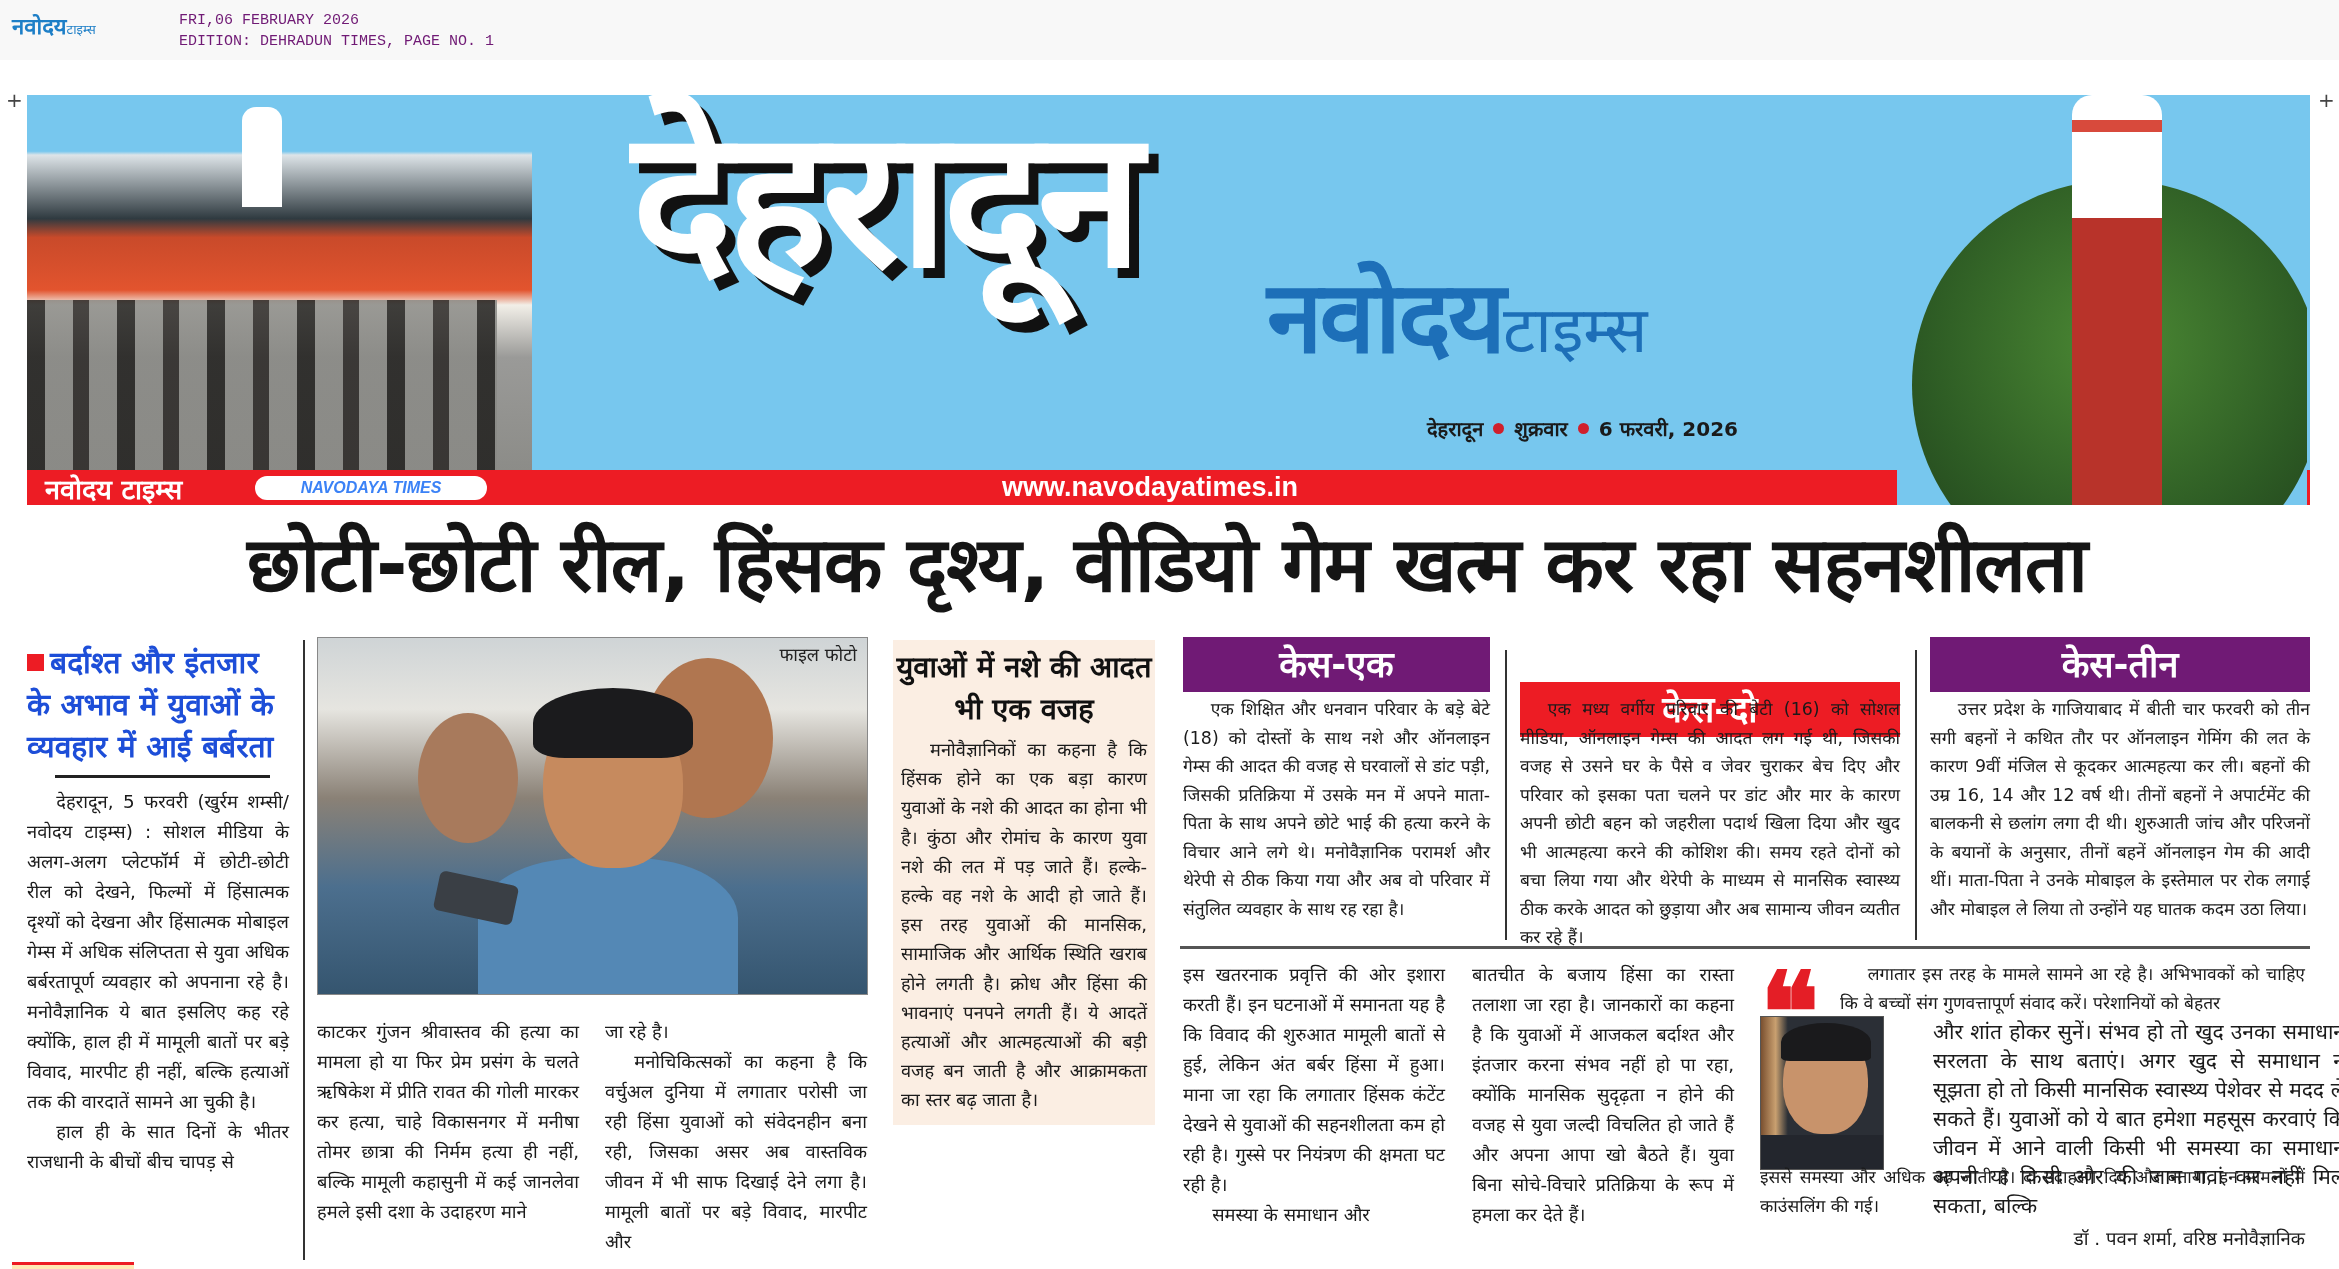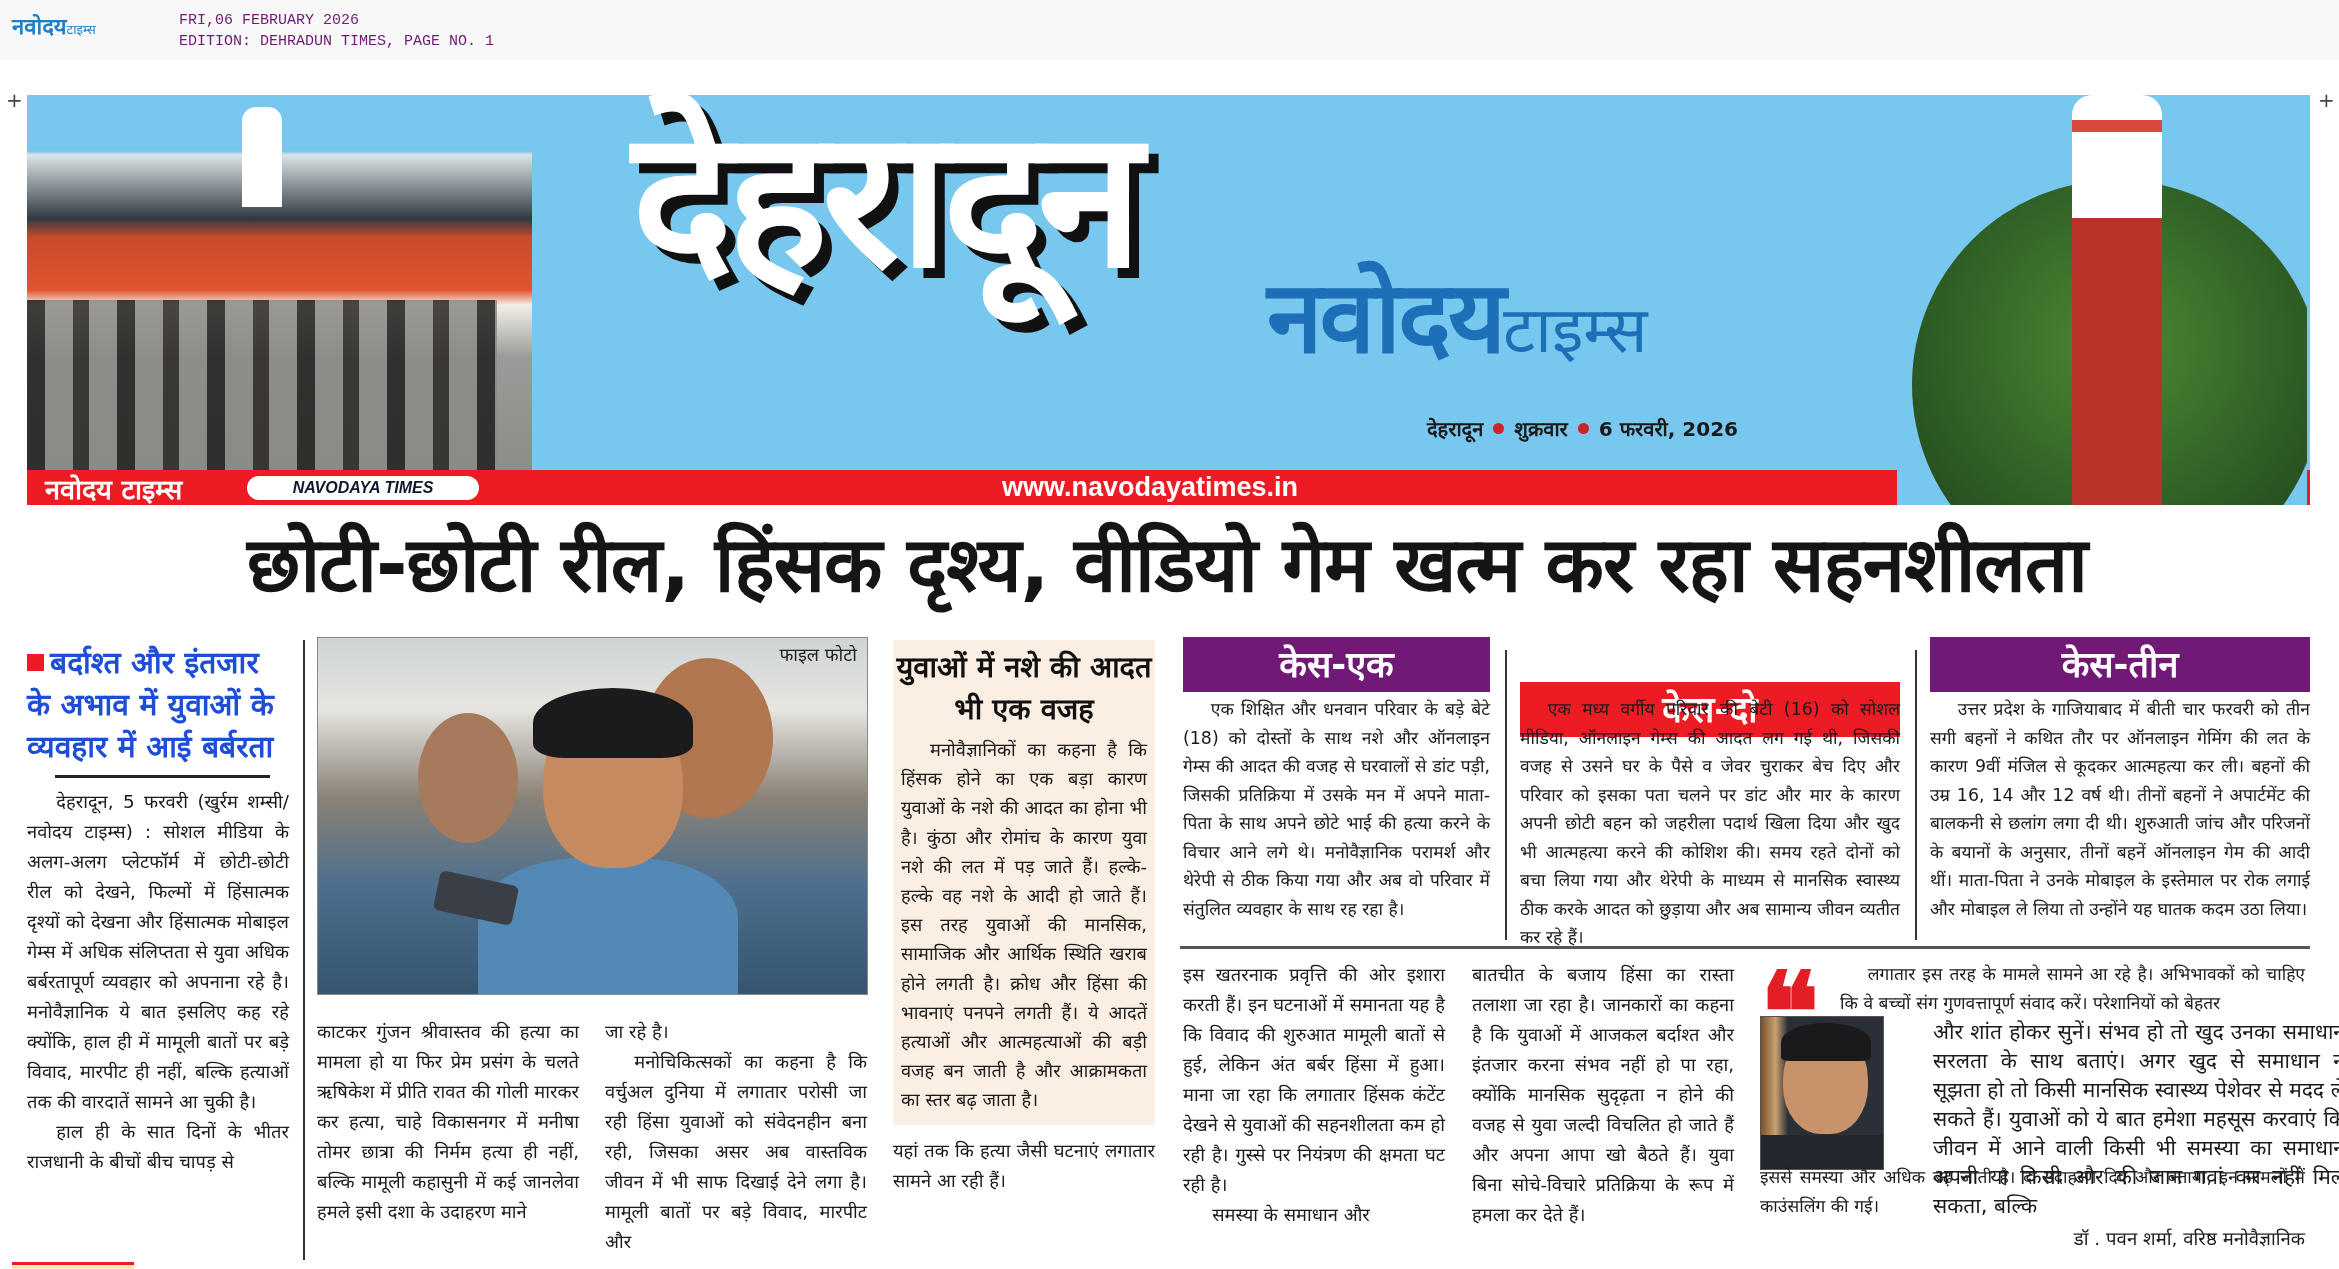--- a/index.html
+++ b/index.html
@@ -27,22 +27,22 @@
 
   .mast-title { position: absolute; left: 605px; top: 10px; font-family: "DejaVu Sans", sans-serif; font-weight: bold;
     font-size: 190px; line-height: 1; color: #ffffff; text-shadow: 10px 10px 0 #111111; letter-spacing: -6px; }
   .mast-brand { position: absolute; left: 1240px; top: 150px; font-weight: bold; font-size: 100px; color: #1d6fb8; letter-spacing: -3px; }
   .mast-brand span { font-weight: normal; font-size: 64px; letter-spacing: 0; }
   .mast-date { position: absolute; left: 1400px; top: 320px; font-weight: bold; font-size: 20px; color: #1a1a1a; display: flex; align-items: center; gap: 10px; }
   .mast-date .dot { width: 11px; height: 11px; border-radius: 50%; background: #d0202c; display: inline-block; }
 
   .redstrip { position: absolute; left: 0; top: 375px; width: 1870px; height: 35px; background: #ed1c24; padding-left: 37px; }
   .redstrip .brand-hi { position: absolute; left: 18px; top: 0px; font-weight: bold; font-size: 27px; color: #fff; }
-  .redstrip .pill { position: absolute; left: 220px; top: 6px; width: 232px; height: 24px; background: #fff; border-radius: 12px;
-    font-family: "Liberation Sans", sans-serif; font-style: italic; font-weight: bold; font-size: 16px; line-height: 24px; text-align: center; color: #0f172a; }
+  .redstrip .pill { position: absolute; left: 228px; top: 6px; width: 232px; height: 24px; background: #fff; border-radius: 12px;
+    font-family: "Liberation Sans", sans-serif; font-style: italic; font-weight: bold; font-size: 16px; line-height: 24px; text-align: center; color: #3b82f6; }
   .redstrip .url { position: absolute; left: 975px; top: 2px; font-family: "Liberation Sans", sans-serif; font-weight: bold; font-size: 27px; color: #fff; }
   .redstrip2 { position: absolute; left: 2280px; top: 375px; width: 3px; height: 35px; background: #ed1c24; }
 
   .headline { position: absolute; left: 22px; top: 515px; width: 2290px; font-weight: bold; font-size: 76px; line-height: 100px;
     color: #151515; white-space: nowrap; letter-spacing: -1px; text-align: center; }
 
   .col-text { position: absolute; font-size: 18.3px; line-height: 30px; text-align: justify; color: #1a1a1a; }
   .col-text p { text-indent: 1.6em; }
   .col-text p.noindent { text-indent: 0; }
 
@@ -160,21 +160,20 @@
   <p>मनोचिकित्सकों का कहना है कि वर्चुअल दुनिया में लगातार परोसी जा रही हिंसा युवाओं को संवेदनहीन बना रही, जिसका असर अब वास्तविक जीवन में भी साफ दिखाई देने लगा है। मामूली बातों पर बड़े विवाद, मारपीट और</p>
 </div>
 
 <div class="sidebar-box">
   <div class="title">युवाओं में नशे की आदत भी एक वजह</div>
   <div class="body">
     <p>मनोवैज्ञानिकों का कहना है कि हिंसक होने का एक बड़ा कारण युवाओं के नशे की आदत का होना भी है। कुंठा और रोमांच के कारण युवा नशे की लत में पड़ जाते हैं। हल्के-हल्के वह नशे के आदी हो जाते हैं। इस तरह युवाओं की मानसिक, सामाजिक और आर्थिक स्थिति खराब होने लगती है। क्रोध और हिंसा की भावनाएं पनपने लगती हैं। ये आदतें हत्याओं और आत्महत्याओं की बड़ी वजह बन जाती है और आक्रामकता का स्तर बढ़ जाता है।</p>
   </div>
 </div>
 <div class="col-text" style="left:893px;top:1136px;width:262px;">
-  <p class="noindent">यहां तक कि हत्या जैसी घटनाएं लगातार सामने आ रही हैं।</p>
 </div>
 
 <div class="case blue" style="left:1183px;width:307px;">केस-एक</div>
 <div class="col-text" style="left:1183px;top:695px;width:307px;font-size:17.4px;line-height:28.5px;">
   <p>एक शिक्षित और धनवान परिवार के बड़े बेटे (18) को दोस्तों के साथ नशे और ऑनलाइन गेम्स की आदत की वजह से घरवालों से डांट पड़ी, जिसकी प्रतिक्रिया में उसके मन में अपने माता-पिता के साथ अपने छोटे भाई की हत्या करने के विचार आने लगे थे। मनोवैज्ञानिक परामर्श और थेरेपी से ठीक किया गया और अब वो परिवार में संतुलित व्यवहार के साथ रह रहा है।</p>
 </div>
 
 <div class="vrule" style="left:1505px;top:650px;height:290px;"></div>
 
 <div class="case red" style="left:1520px;width:380px;margin-top:45px;">केस-दो</div>

